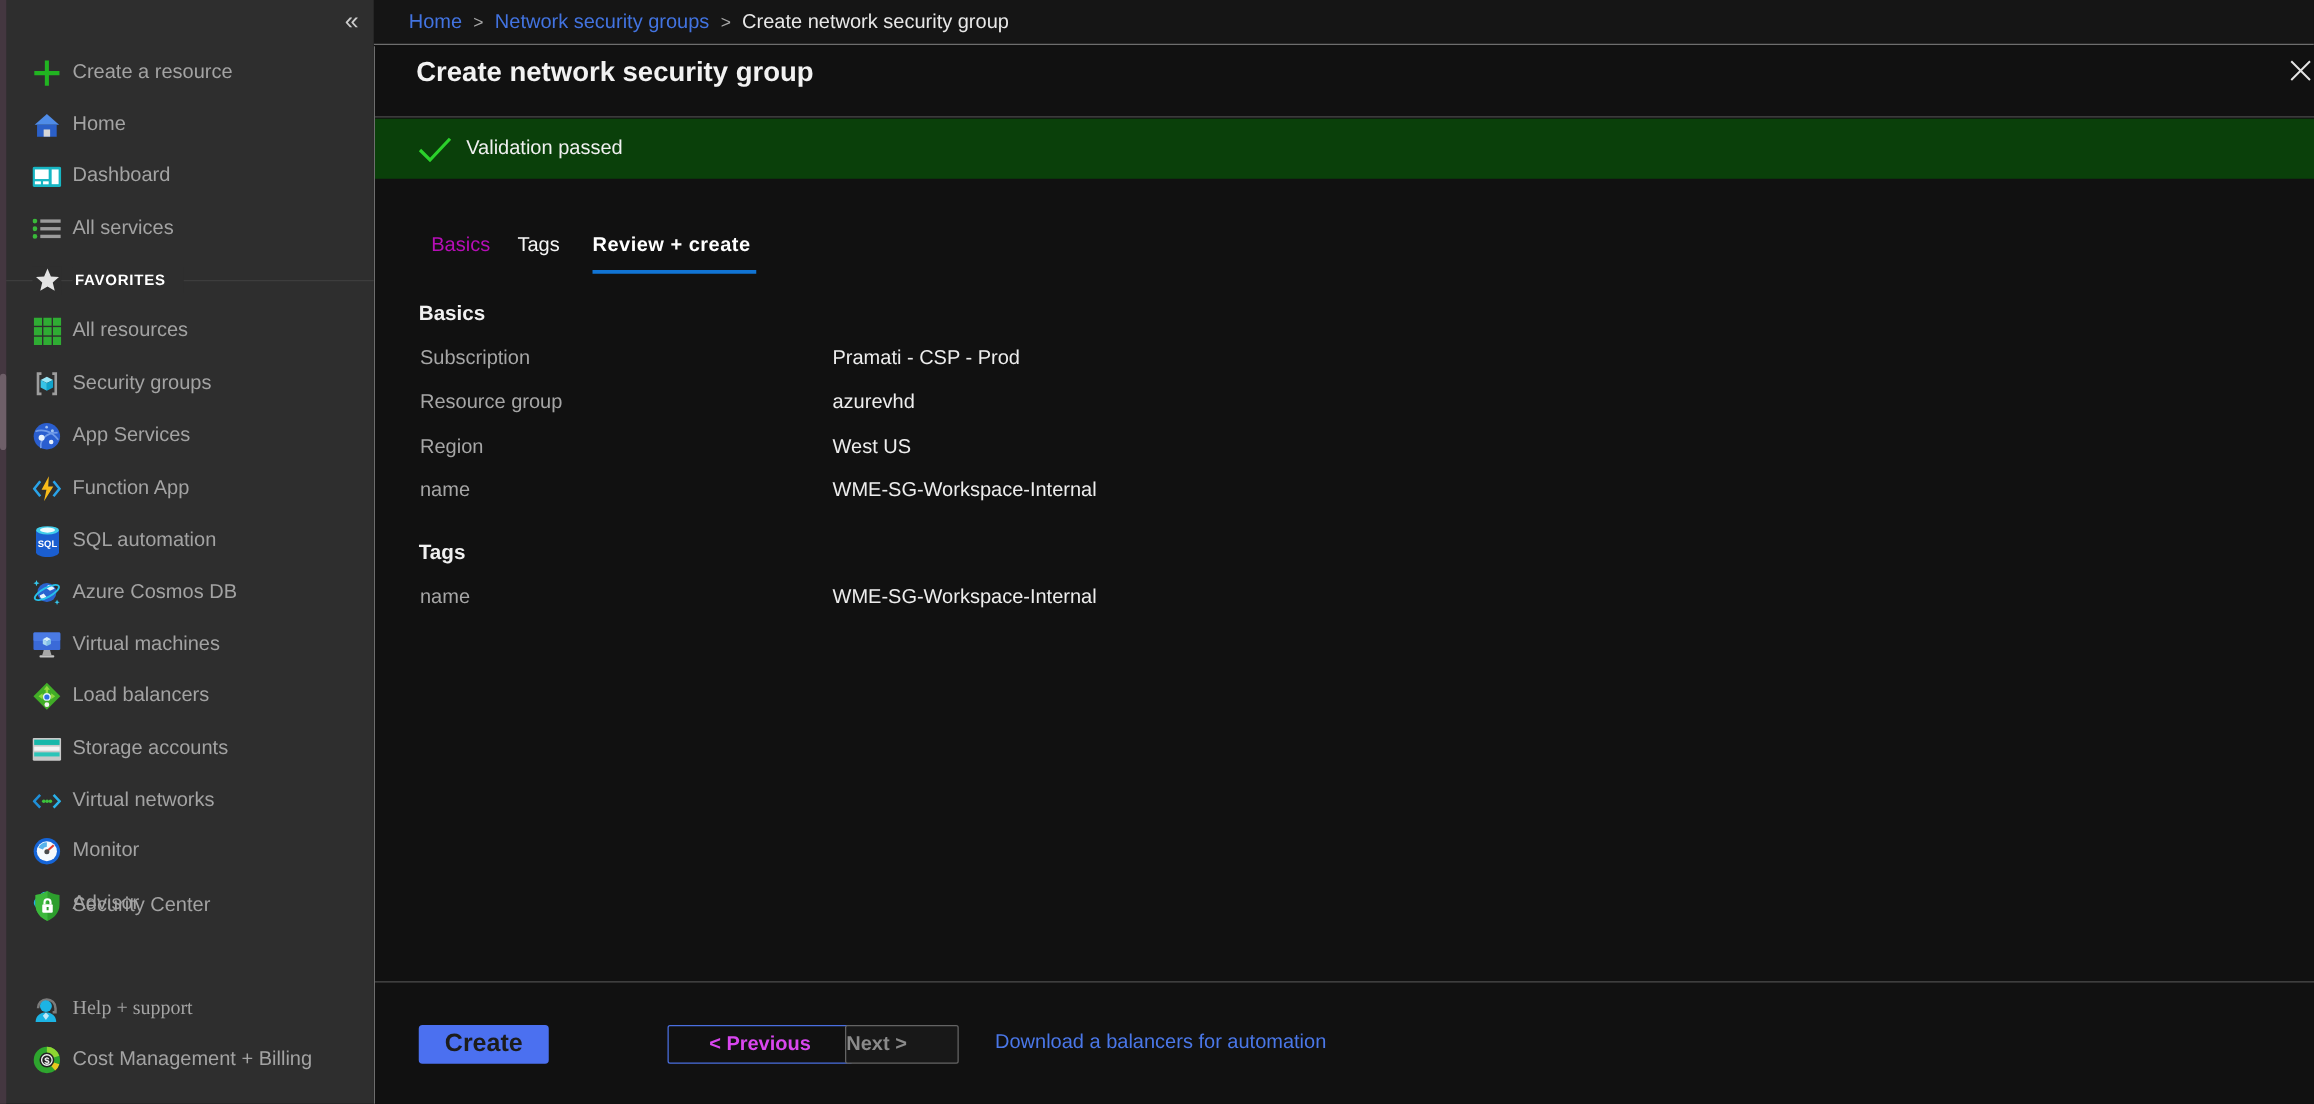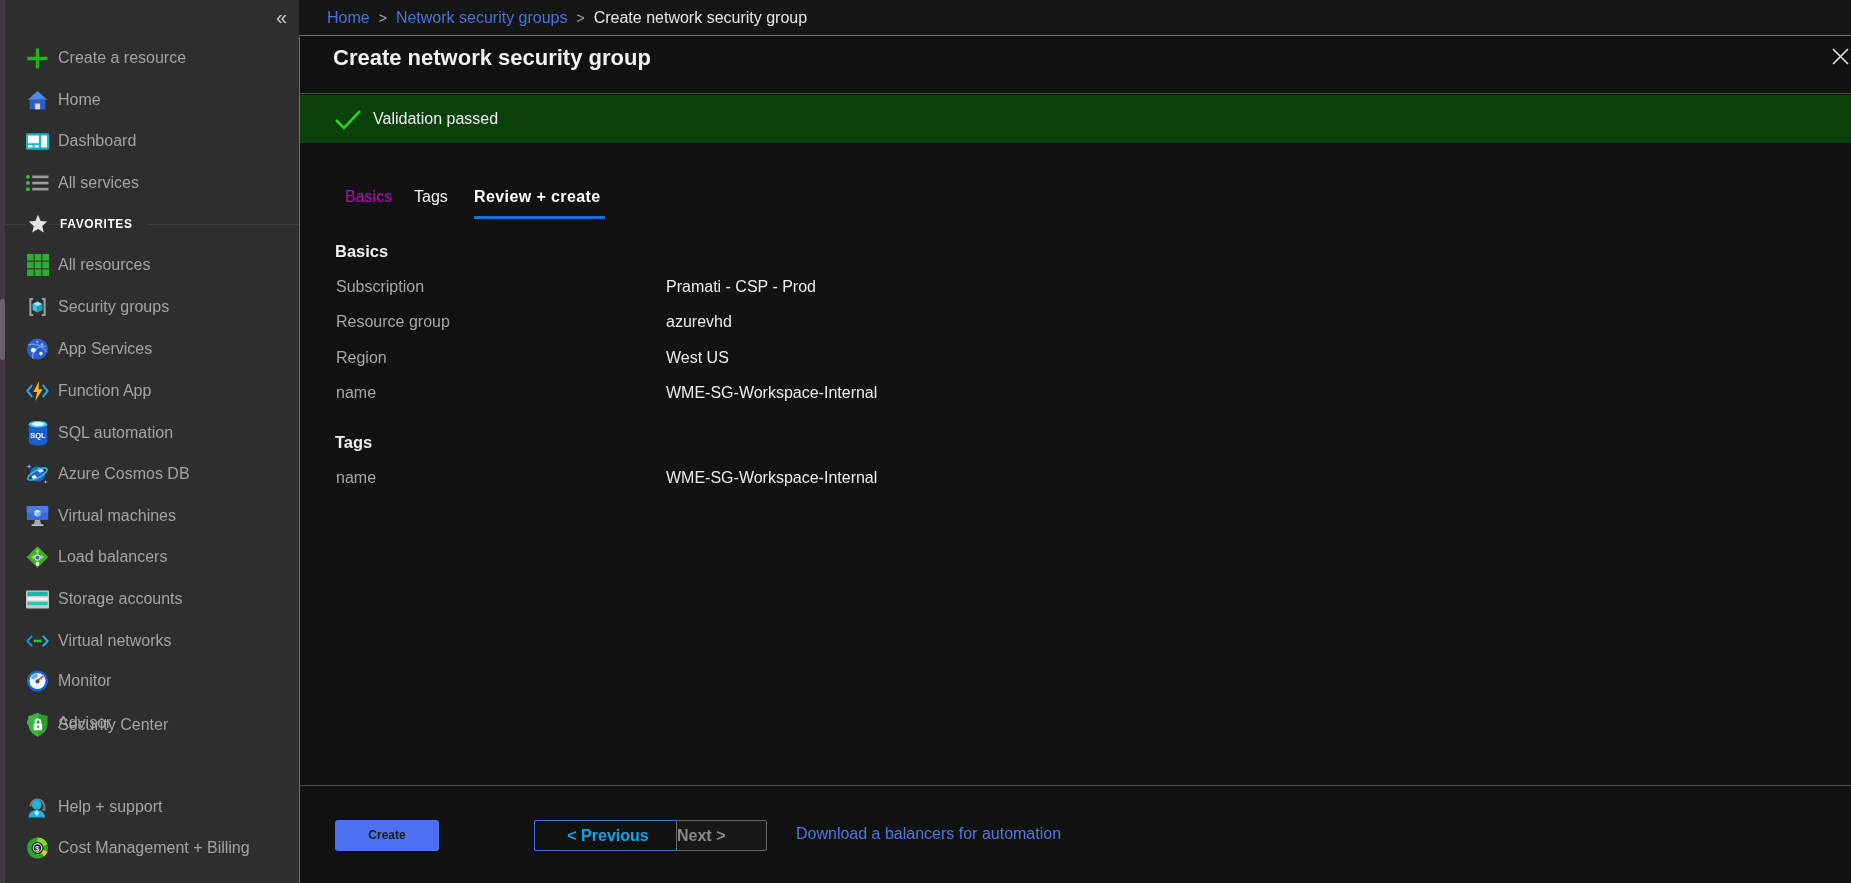--- a/index.html
+++ b/index.html
@@ -30,22 +30,22 @@
 .tab { position:absolute; top:45px; font-size:16px; white-space:nowrap; }
 #tab1 { left:45px; color:#b70eb7; }
 #tab2 { left:114px; color:#f5f5f5; }
 #tab3 { left:174px; color:#ffffff; font-weight:bold; letter-spacing:0.4px; }
 #tabline { position:absolute; left:174px; top:73px; width:131px; height:3px; background:#1174d4; }
 #content { position:absolute; left:0; top:186px; width:1552px; }
 .h1 { position:absolute; left:35px; font-size:16.5px; font-weight:bold; color:#f0f0f0; white-space:nowrap; }
 .lbl { position:absolute; left:36px; font-size:16px; color:#a6a6a6; white-space:nowrap; }
 .val { position:absolute; left:366px; font-size:16px; color:#ededed; white-space:nowrap; }
 #footer { position:absolute; left:0; top:748px; width:1552px; height:98px; border-top:1px solid #4d4d4d; }
-#btn-create { position:absolute; left:35px; top:34px; width:104px; height:31px; background:#4b70f0; border-radius:3px; color:#1c1c1c; font-size:12px; font-weight:bold; text-align:center; line-height:31px; }
-#btn-prev { position:absolute; left:234px; top:34px; width:148px; height:31px; background:transparent; border:1px solid #4a6fe0; border-radius:2px; color:#0ea5e9; font-size:16px; font-weight:bold; text-align:center; line-height:29px; }
+#btn-create { position:absolute; left:35px; top:34px; width:104px; height:31px; background:#4b70f0; border-radius:3px; color:#1c1c1c; font-size:20px; font-weight:bold; text-align:center; line-height:31px; }
+#btn-prev { position:absolute; left:234px; top:34px; width:148px; height:31px; background:transparent; border:1px solid #4a6fe0; border-radius:2px; color:#d946ef; font-size:16px; font-weight:bold; text-align:center; line-height:29px; }
 #btn-next { position:absolute; left:376px; top:34px; width:91px; height:31px; background:#181818; border:1px solid #646464; border-radius:2px; color:#8a8a8a; font-size:16px; font-weight:bold; line-height:29px; }
 #dl-link { position:absolute; left:496px; top:39px; font-size:16px; color:#4a77e8; }
 </style>
 </head>
 <body>
 <div id="sidebar">
   <div id="collapse">«</div>
 <div class="item" style="top:37px;">
       <span class="ic">
         <svg width="23" height="23" viewBox="0 0 24 24">
@@ -255,21 +255,21 @@
         <svg width="22" height="26" viewBox="0 0 22 26">
           <path d="M11 0.8C8.2 2.6 4.6 3.8 1.4 3.9v7.7c0 6.6 4.4 10.9 9.6 13.2 5.2-2.3 9.6-6.6 9.6-13.2V3.9C17.4 3.8 13.8 2.6 11 0.8z" fill="#2d9e2d"></path>
           <path d="M11 0.8C8.2 2.6 4.6 3.8 1.4 3.9v7.7c0 6.6 4.4 10.9 9.6 13.2z" fill="#3cb83c"></path>
           <rect x="6.8" y="11.4" width="8.4" height="6.8" rx="1" fill="#ffffff"></rect>
           <path d="M8.6 11.4V9.8a2.4 2.4 0 0 1 4.8 0v1.6" stroke="#ffffff" stroke-width="1.7" fill="none"></path>
           <rect x="10.3" y="13.6" width="1.6" height="2.6" fill="#2d9e2d"></rect>
         </svg>
       </span>
       <span class="tx">Security Center</span>
     </div>
-<div class="item" style="top:786px;">
+<div class="item" style="top:786px;font-family:Liberation Serif, serif;">
       <span class="ic">
         <svg width="24" height="24" viewBox="0 0 24 24">
           <path d="M4.6 11.5a7.3 7.3 0 0 1 14.6 0v3.4h-2.4" stroke="#7b7b7b" stroke-width="2.1" fill="none"></path>
           <circle cx="11.2" cy="9.8" r="5" fill="#1cb4e4"></circle>
           <path d="M2.6 23c0-4.9 3.6-7.9 8.6-7.9s8.6 3 8.6 7.9z" fill="#1cb4e4"></path>
           <path d="M11.2 15.1l2.6 2.8-2.6 3.4-2.6-3.4z" fill="#bfe9f8"></path>
         </svg>
       </span>
       <span class="tx">Help + support</span>
     </div>

